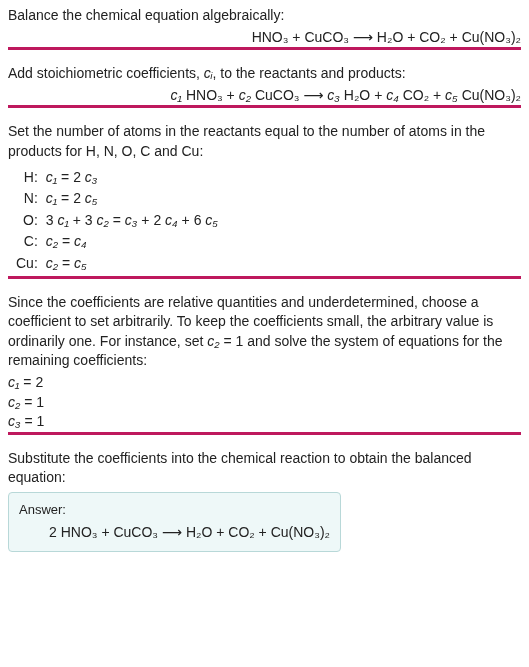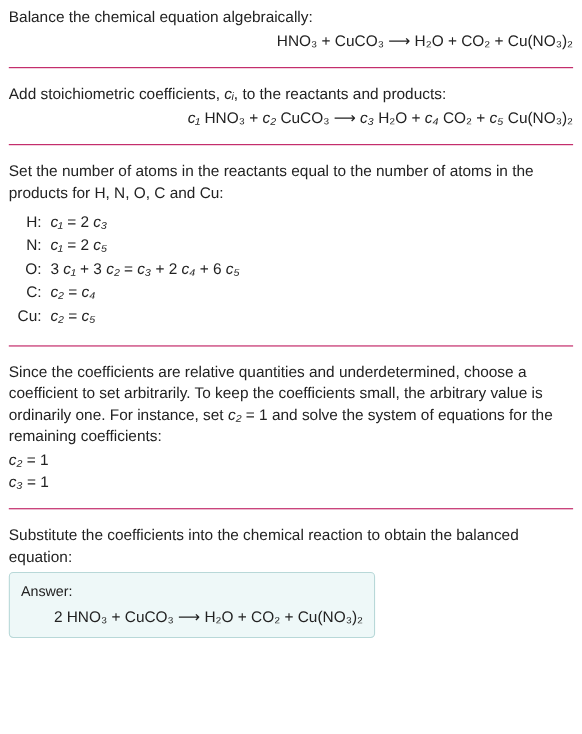--- a/index.html
+++ b/index.html
@@ -10,22 +10,21 @@
     body {
       font-family: -apple-system, BlinkMacSystemFont, "Segoe UI", Arial, sans-serif;
       font-size: 14px;
       line-height: 1.4;
       color: #222;
       background: #fff;
       width: 529px;
       padding: 6px 8px;
     }
     .section {
-      padding-bottom: 14px;
-      border-bottom: 1px solid #be185d;
+      border-bottom: 3px solid #be185d;
       margin-bottom: 14px;
     }
     .section.no-border {
       border-bottom: none;
       margin-bottom: 8px;
       padding-bottom: 8px;
     }
     .eq {
       margin-top: 2px;
       text-align: right;
@@ -114,20 +113,21 @@
       <div class="eq-exp"><span class="ital">c₂</span><span> = </span><span class="ital">c₅</span></div>
     </div>
   </div>
 </div>
 
 <div class="section">
   <div>
     <span>Since the coefficients are relative quantities and underdetermined, choose a coefficient to set arbitrarily. To keep the coefficients small, the arbitrary value is ordinarily one. For instance, set </span><span class="ital">c₂</span><span> = 1 and solve the system of equations for the remaining coefficients:</span>
   </div>
   <div class="coeff-list">
+    <div class="coeff-line"><span class="ital">c₁</span><span> = 2</span></div>
     <div class="coeff-line"><span class="ital">c₂</span><span> = 1</span></div>
     <div class="coeff-line"><span class="ital">c₃</span><span> = 1</span></div>
   </div>
 </div>
 
 <div class="section no-border">
   <div>Substitute the coefficients into the chemical reaction to obtain the balanced equation:</div>
   <div class="answer-box">
     <div class="answer-label">Answer:</div>
     <div class="answer-eq">2 HNO₃ + CuCO₃  ⟶  H₂O + CO₂ + Cu(NO₃)₂</div>

